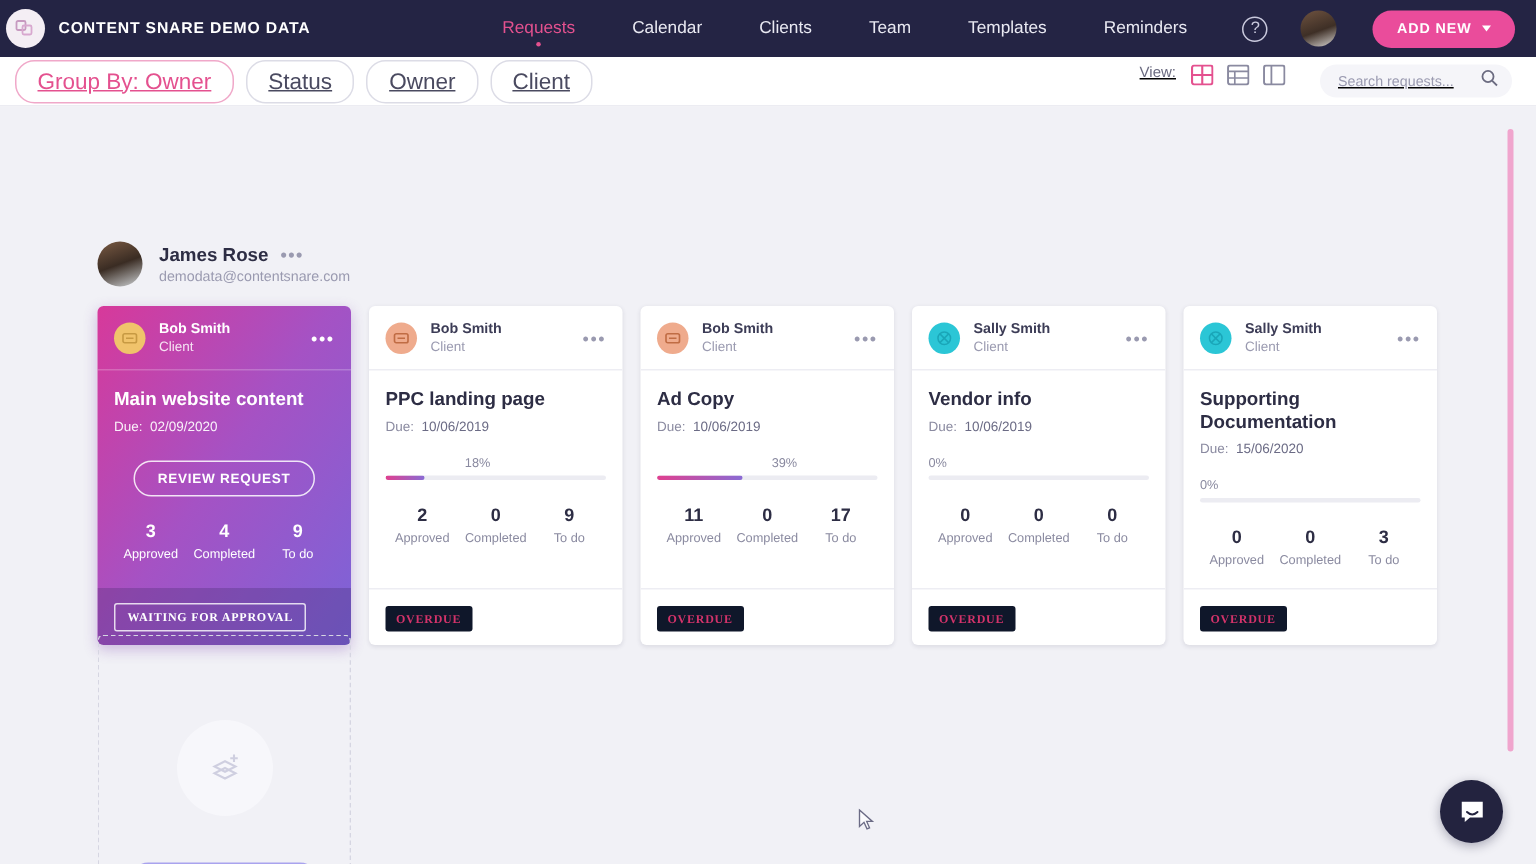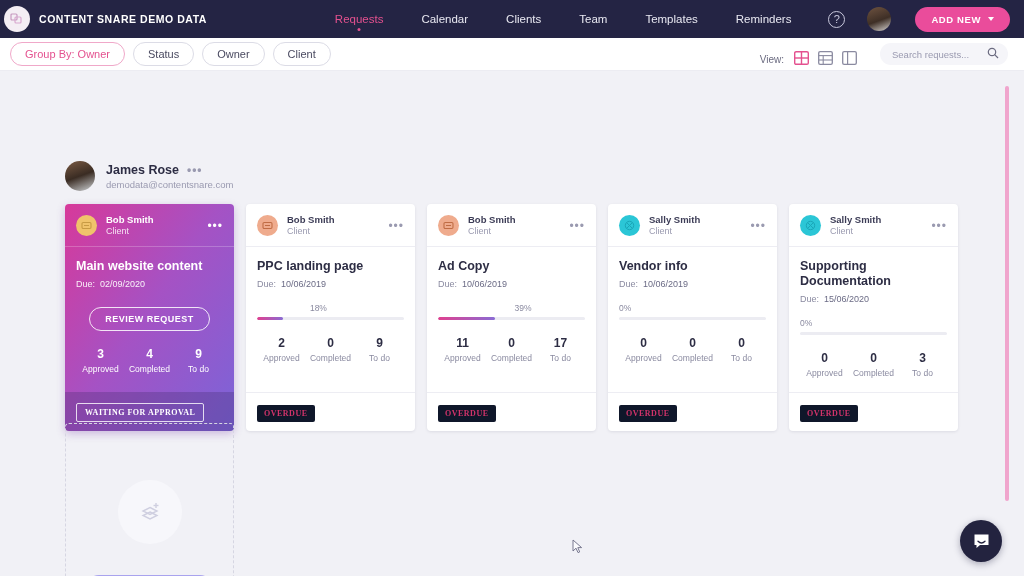--- a/index.html
+++ b/index.html
@@ -64,26 +64,26 @@
   }
 
   
   .filterbar {
     height: 33px; width: 1024px; background: #fff;
     display: flex; align-items: center; padding: 0 16px 0 10px;
     border-bottom: 1px solid #ececf2;
   }
   .chip {
     border: 1px solid #dcdce6; border-radius: 13px;
-    font-size: 11px; color: #4a4a60;
+    font-size: 15px; color: #4a4a60;
     padding: 5px 14px; margin-right: 8px; cursor: pointer;
-    background: #fff; white-space: nowrap;
+    background: #fff; white-space: nowrap; text-decoration: underline;
   }
   .chip.accent { border-color: #f0a8c9; color: #e4518f; }
-  .viewgroup { margin-left: auto; display: flex; align-items: flex-end; }
+  .viewgroup { margin-left: auto; display: flex; align-items: flex-start; text-decoration: underline; }
   .viewlabel { font-size: 10px; color: #6b6b80; margin-right: 10px; }
   .vicon { width: 15px; height: 14px; margin-right: 9px; cursor: pointer; position: relative; }
   .vicon svg { display:block; }
   .searchbox {
     margin-left: 14px; background: #f5f5f9; border-radius: 14px;
     width: 128px; height: 22px; display: flex; align-items: center;
     padding: 0 9px 0 12px;
   }
   .searchbox input {
     border: none; background: transparent; outline: none;

